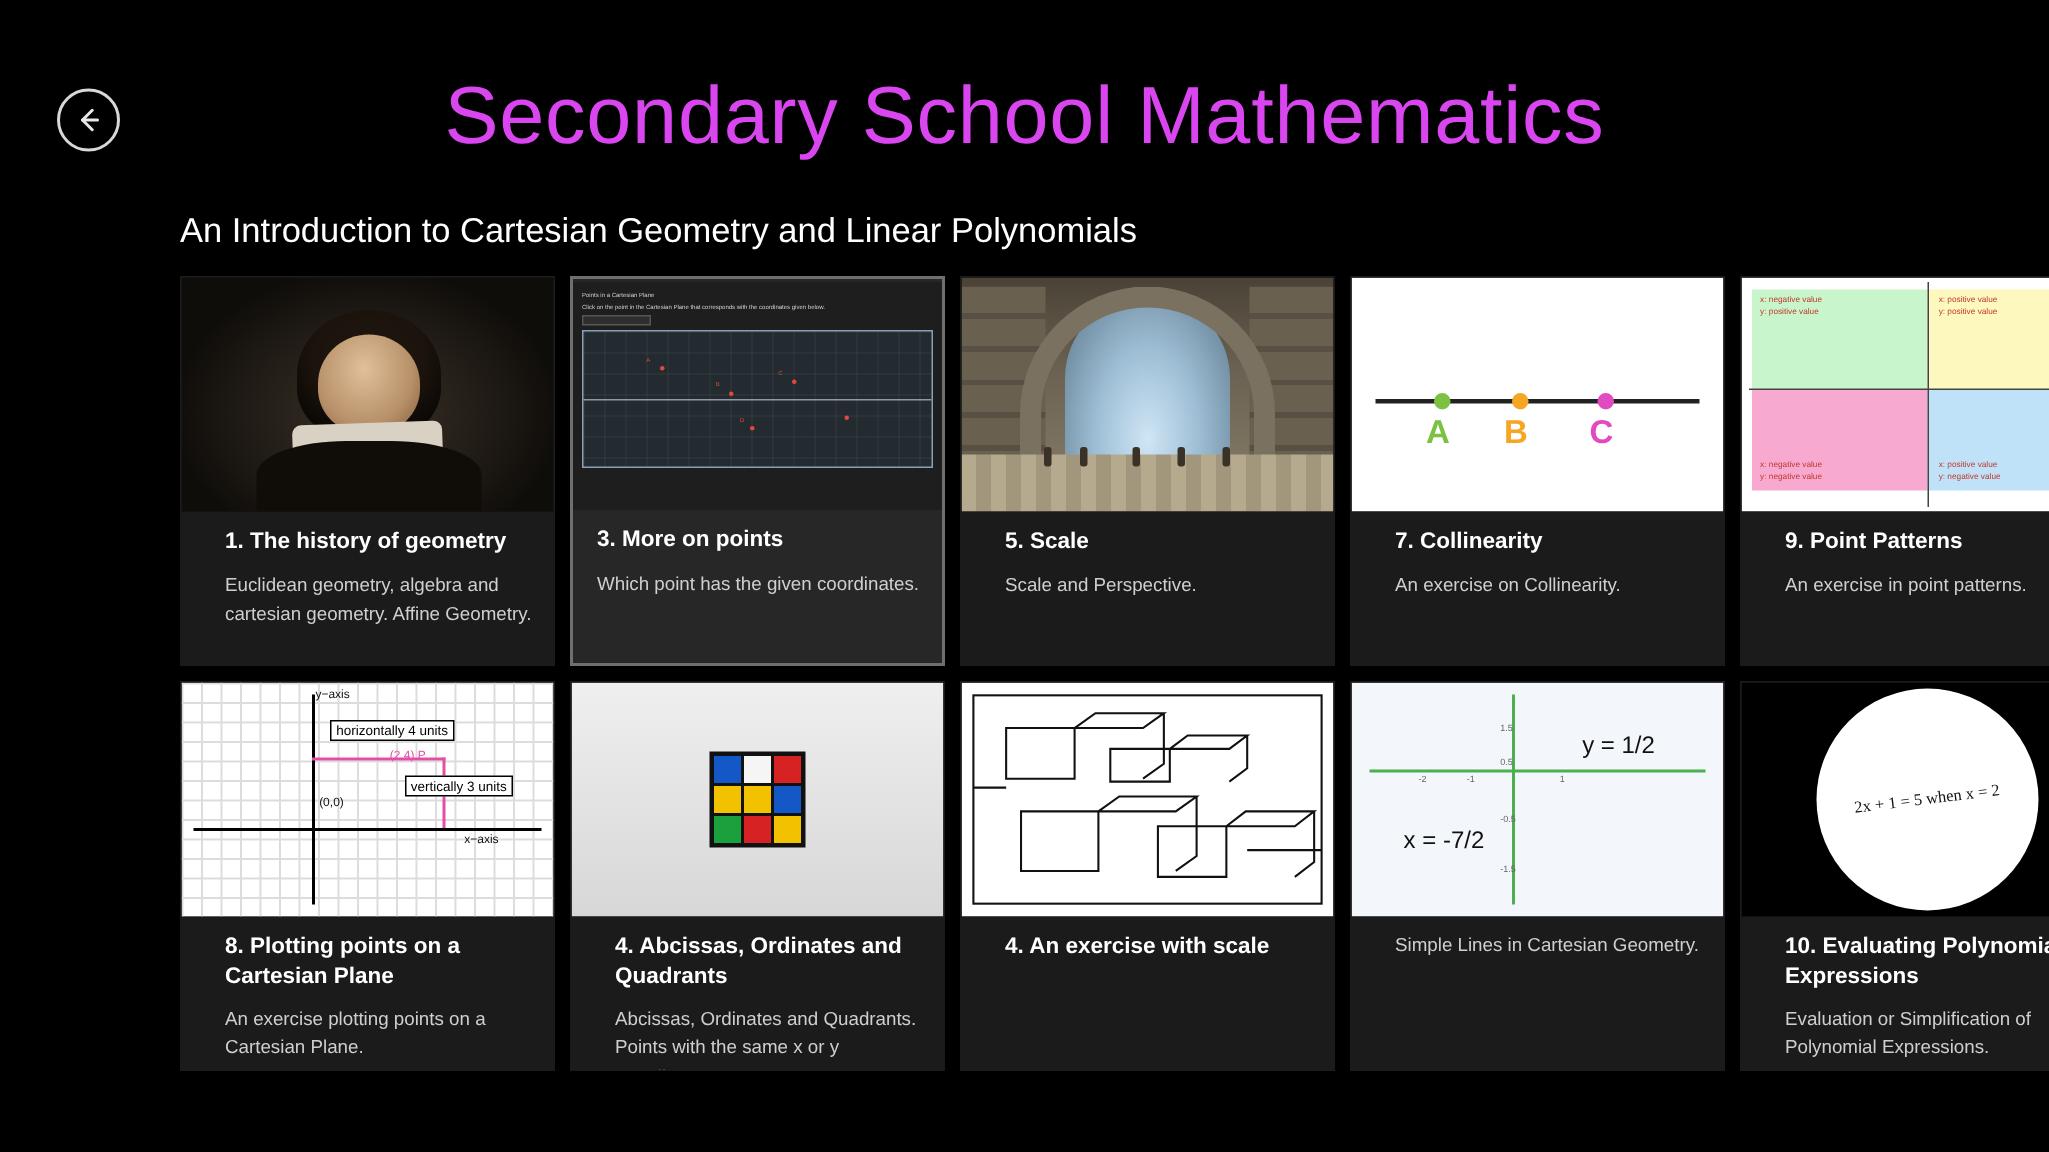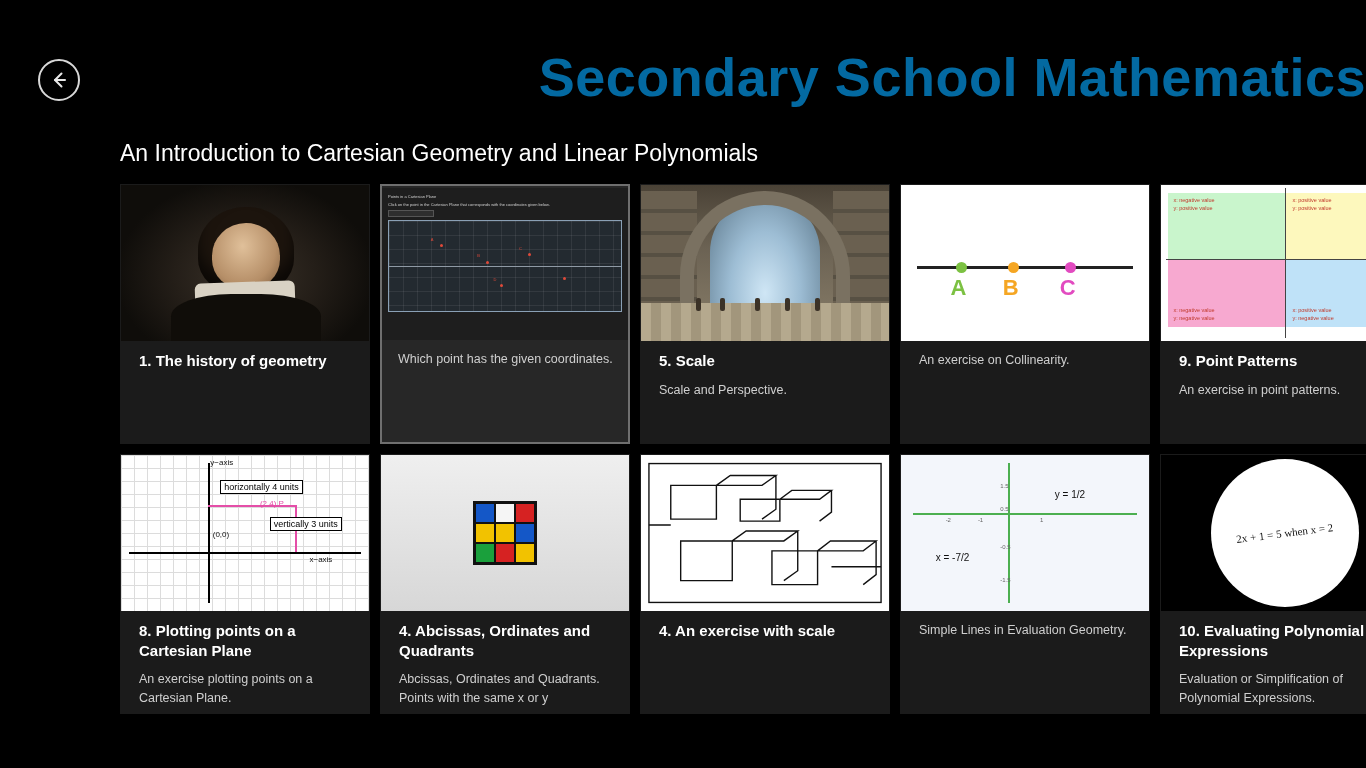--- a/index.html
+++ b/index.html
@@ -25,25 +25,25 @@
     border: 2px solid #d8d8d8;
     background: transparent;
     display: flex; align-items: center; justify-content: center;
     cursor: pointer;
     padding: 0;
   }
   .back-btn svg { display: block; }
   .page-title {
     position: absolute;
     left: 0; right: 0; top: 46px;
-    text-align: right;
+    text-align: center;
     font-size: 54px;
-    font-weight: 700;
+    font-weight: 400;
     letter-spacing: 0.5px;
-    color: #0369a1;
+    color: #d946ef;
     line-height: 1.15;
   }
   .section-title {
     position: absolute;
     left: 120px; top: 140px;
     font-size: 23px;
     font-weight: 300;
     color: #ffffff;
   }
   
@@ -70,21 +70,21 @@
     background: #272727;
   }
   .thumb {
     width: 100%;
     height: 156px;
     overflow: hidden;
     position: relative;
     background: #111;
   }
   .tile.selected .thumb { margin: 2px auto 0; width: 246px; height: 152px; }
-  .tile-body { padding: 10px 14px 0 18px; }
+  .tile-body { padding: 10px 14px 0 29px; }
   .tile.selected .tile-body { padding: 10px 14px 0 16px; }
   .tile-title {
     font-size: 15px;
     font-weight: bold;
     color: #ffffff;
     line-height: 1.3;
     margin: 0 0 10px 0;
   }
   .tile-desc {
     font-size: 12.5px;
@@ -207,21 +207,21 @@
 
   
   .art-boxes { width:100%; height:100%; background:#fff; position:relative; }
   .art-boxes svg { width:100%; height:100%; }
 
   
   .art-graph { width:100%; height:100%; background:#f3f6fb; position:relative; }
   .art-graph .gv { position:absolute; left:43%; top:5%; bottom:5%; width:2px; background:#4caf50; }
   .art-graph .gh { position:absolute; top:37%; left:5%; right:5%; height:2px; background:#4caf50; }
   .art-graph .gt { position:absolute; font-size:6px; color:#666; }
-  .art-graph .eq { position:absolute; font-size:10px; color:#111; }
+  .art-graph .eq { position:absolute; font-size:16px; color:#111; }
 
   
   .art-circle { width:100%; height:100%; background:#000; position:relative; }
   .art-circle .circ {
     position:absolute; left:50%; top:50%; transform:translate(-50%,-50%);
     width: 148px; height: 148px; border-radius:50%; background:#fff;
     display:flex; align-items:center; justify-content:center;
   }
   .art-circle .eqt { font-size: 11px; color:#111; font-family:"Liberation Serif", serif; transform: rotate(-7deg); }
 </style>
@@ -245,20 +245,21 @@
     <div class="tile">
       <div class="thumb">
         <div class="art-portrait">
           <div class="hair"></div>
           <div class="collar"></div>
           <div class="body"></div>
         </div>
       </div>
       <div class="tile-body">
         <p class="tile-title">1. The history of geometry</p>
+        <p class="tile-desc">Euclidean geometry, algebra and cartesian geometry. Affine Geometry.</p>
       </div>
     </div>
 
     <div class="tile selected">
       <div class="thumb">
         <div class="art-slide">
           <div class="s-h">Points in a Cartesian Plane</div>
           <div class="s-h">Click on the point in the Cartesian Plane that corresponds with the coordinates given below.</div>
           <div class="s-bar"></div>
           <div class="s-grid">
@@ -268,20 +269,21 @@
             <div class="dot" style="left:48%;top:70%"></div>
             <div class="dot" style="left:75%;top:62%"></div>
             <div class="lbl" style="left:18%;top:18%">A</div>
             <div class="lbl" style="left:38%;top:36%">B</div>
             <div class="lbl" style="left:56%;top:28%">C</div>
             <div class="lbl" style="left:45%;top:62%">D</div>
           </div>
         </div>
       </div>
       <div class="tile-body">
+        <p class="tile-title">3. More on points</p>
         <p class="tile-desc">Which point has the given coordinates.</p>
       </div>
     </div>
 
     <div class="tile">
       <div class="thumb">
         <div class="art-theatre">
           <div class="colL"></div>
             <div class="colR"></div>
           <div class="vault"></div>
@@ -306,20 +308,21 @@
           <div class="ln"></div>
           <div class="pt" style="left:22%;background:#7cc142"></div>
           <div class="pt" style="left:43%;background:#f5a623"></div>
           <div class="pt" style="left:66%;background:#e24bc0"></div>
           <div class="pl" style="left:20%;color:#7cc142">A</div>
           <div class="pl" style="left:41%;color:#f5a623">B</div>
           <div class="pl" style="left:64%;color:#e24bc0">C</div>
         </div>
       </div>
       <div class="tile-body">
+        <p class="tile-title">7. Collinearity</p>
         <p class="tile-desc">An exercise on Collinearity.</p>
       </div>
     </div>
 
     <div class="tile">
       <div class="thumb">
         <div class="art-quad">
           <div class="q q1"></div>
             <div class="q q2"></div>
           <div class="q q3"></div>
@@ -417,21 +420,21 @@
           <div class="gt" style="left:56%;top:40%">1</div>
           <div class="gt" style="left:40%;top:18%">1.5</div>
           <div class="gt" style="left:40%;top:33%">0.5</div>
           <div class="gt" style="left:40%;top:57%">-0.5</div>
           <div class="gt" style="left:40%;top:78%">-1.5</div>
           <div class="eq" style="left:62%;top:22%">y = 1/2</div>
           <div class="eq" style="left:14%;top:62%">x = -7/2</div>
         </div>
       </div>
       <div class="tile-body">
-        <p class="tile-desc">Simple Lines in Evaluation Geometry.</p>
+        <p class="tile-desc">Simple Lines in Cartesian Geometry.</p>
       </div>
     </div>
 
     <div class="tile">
       <div class="thumb">
         <div class="art-circle">
           <div class="circ">
             <span class="eqt">2x + 1 = 5 when x = 2</span>
           </div>
         </div>

